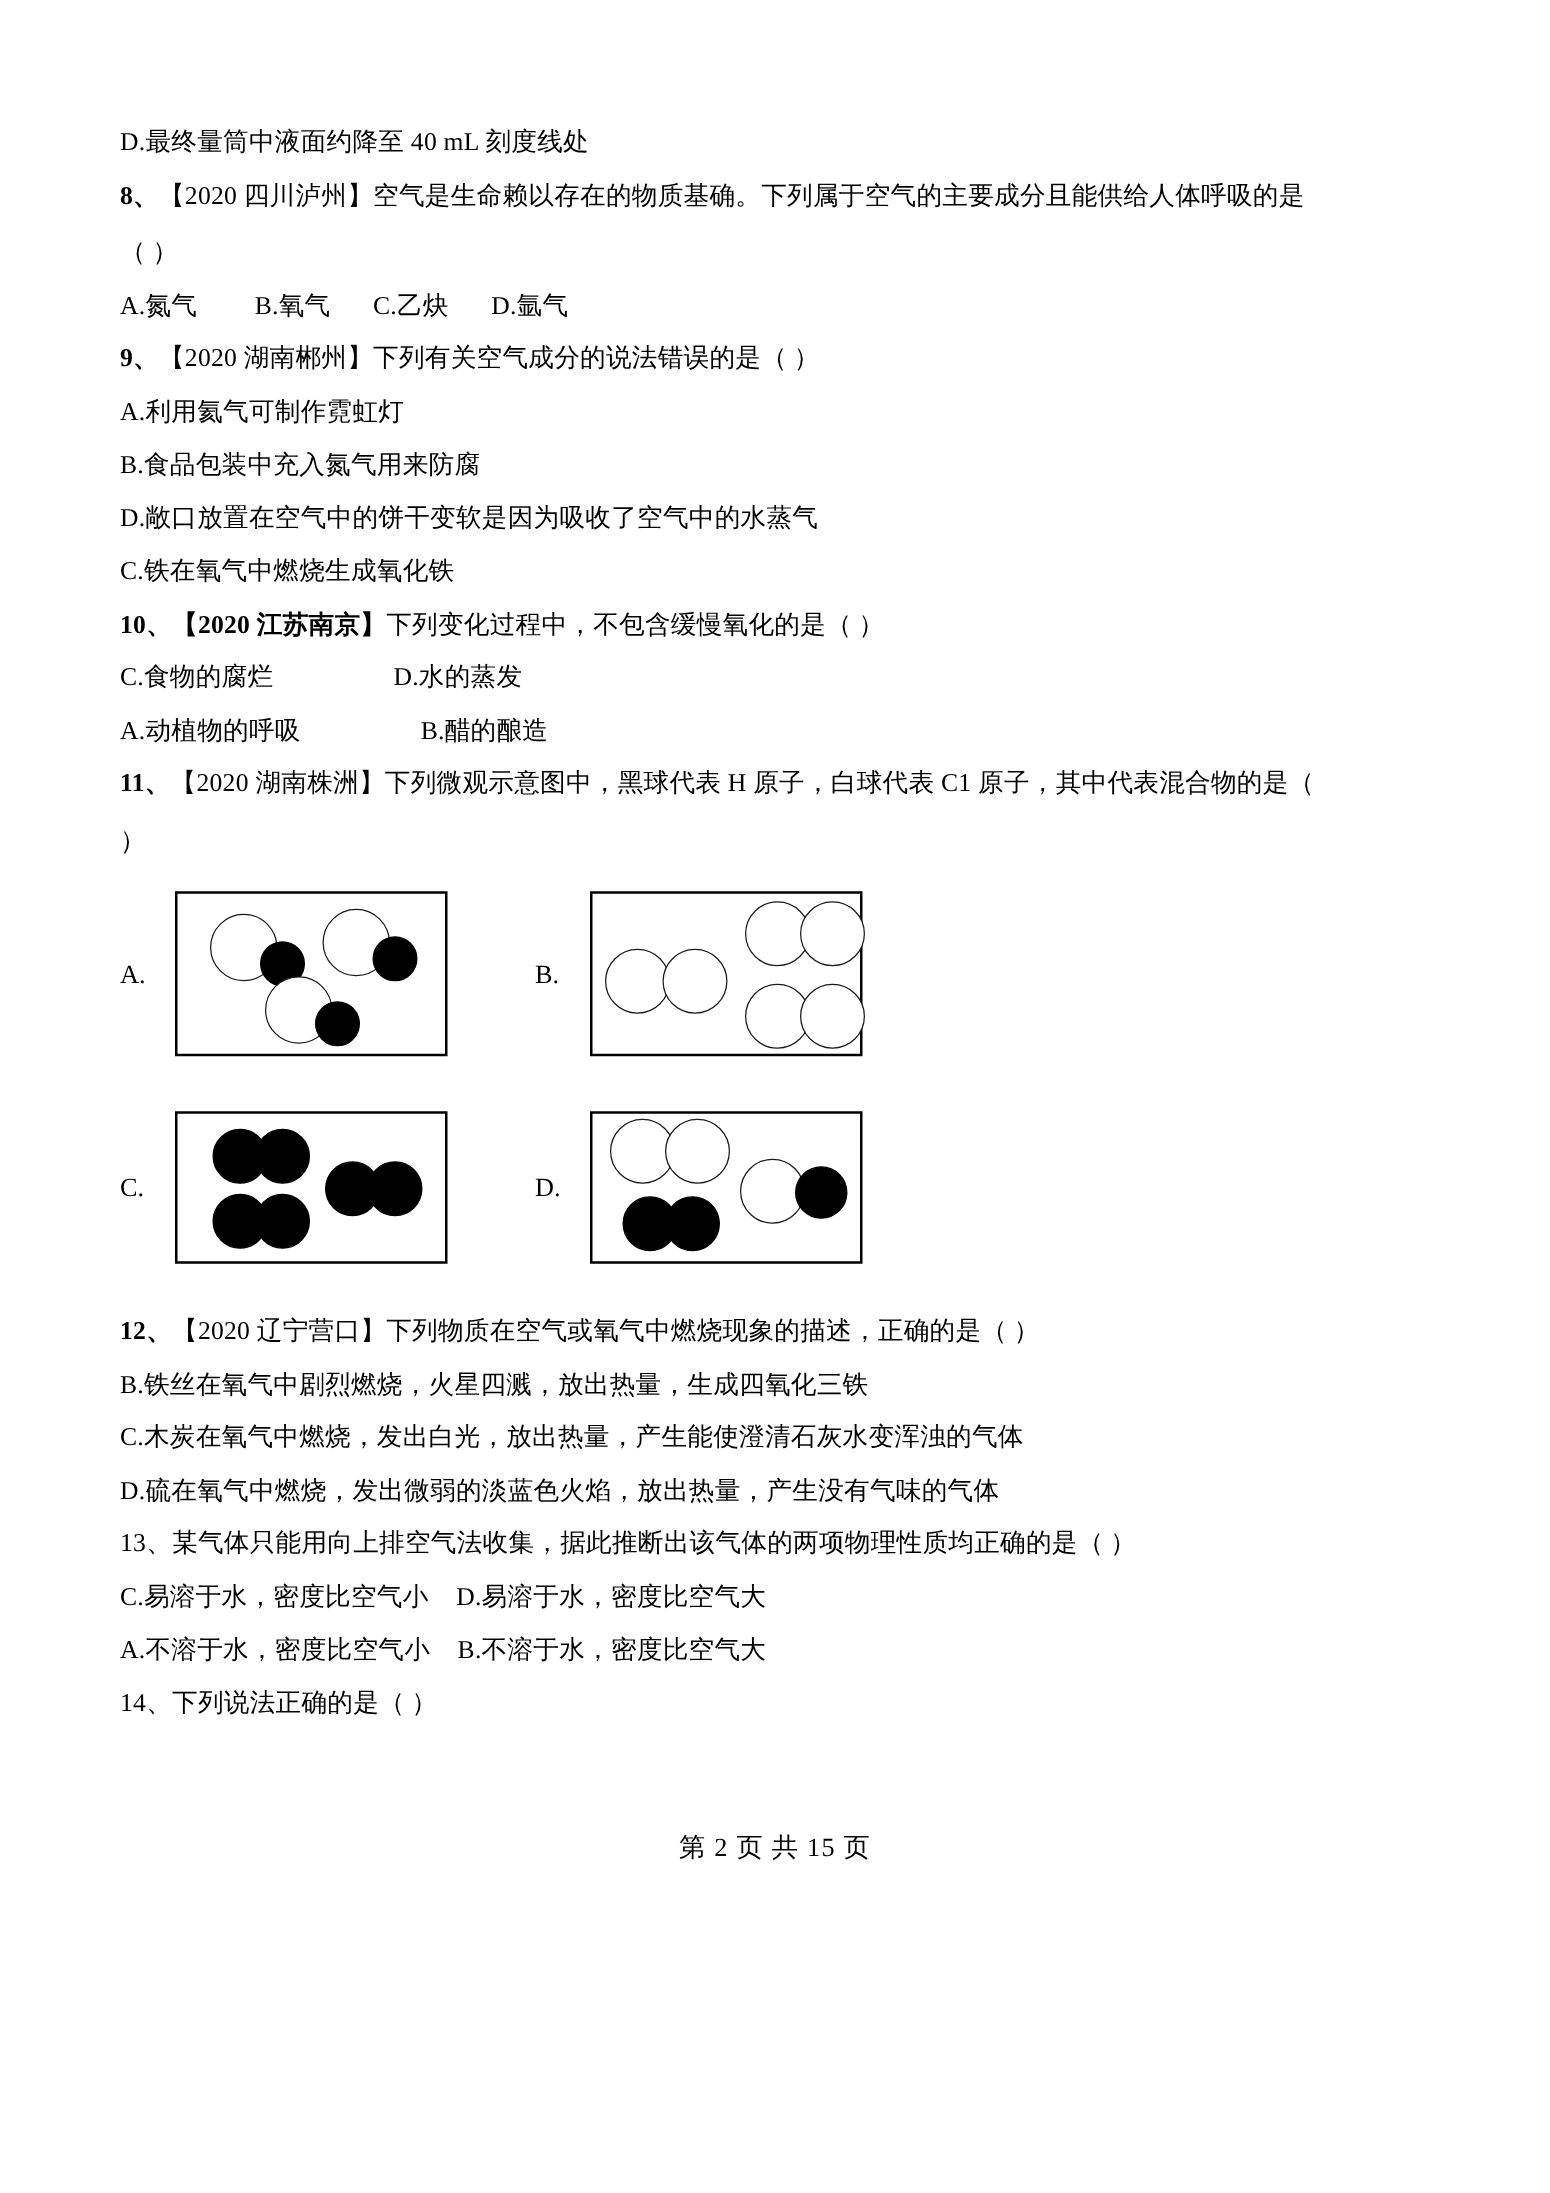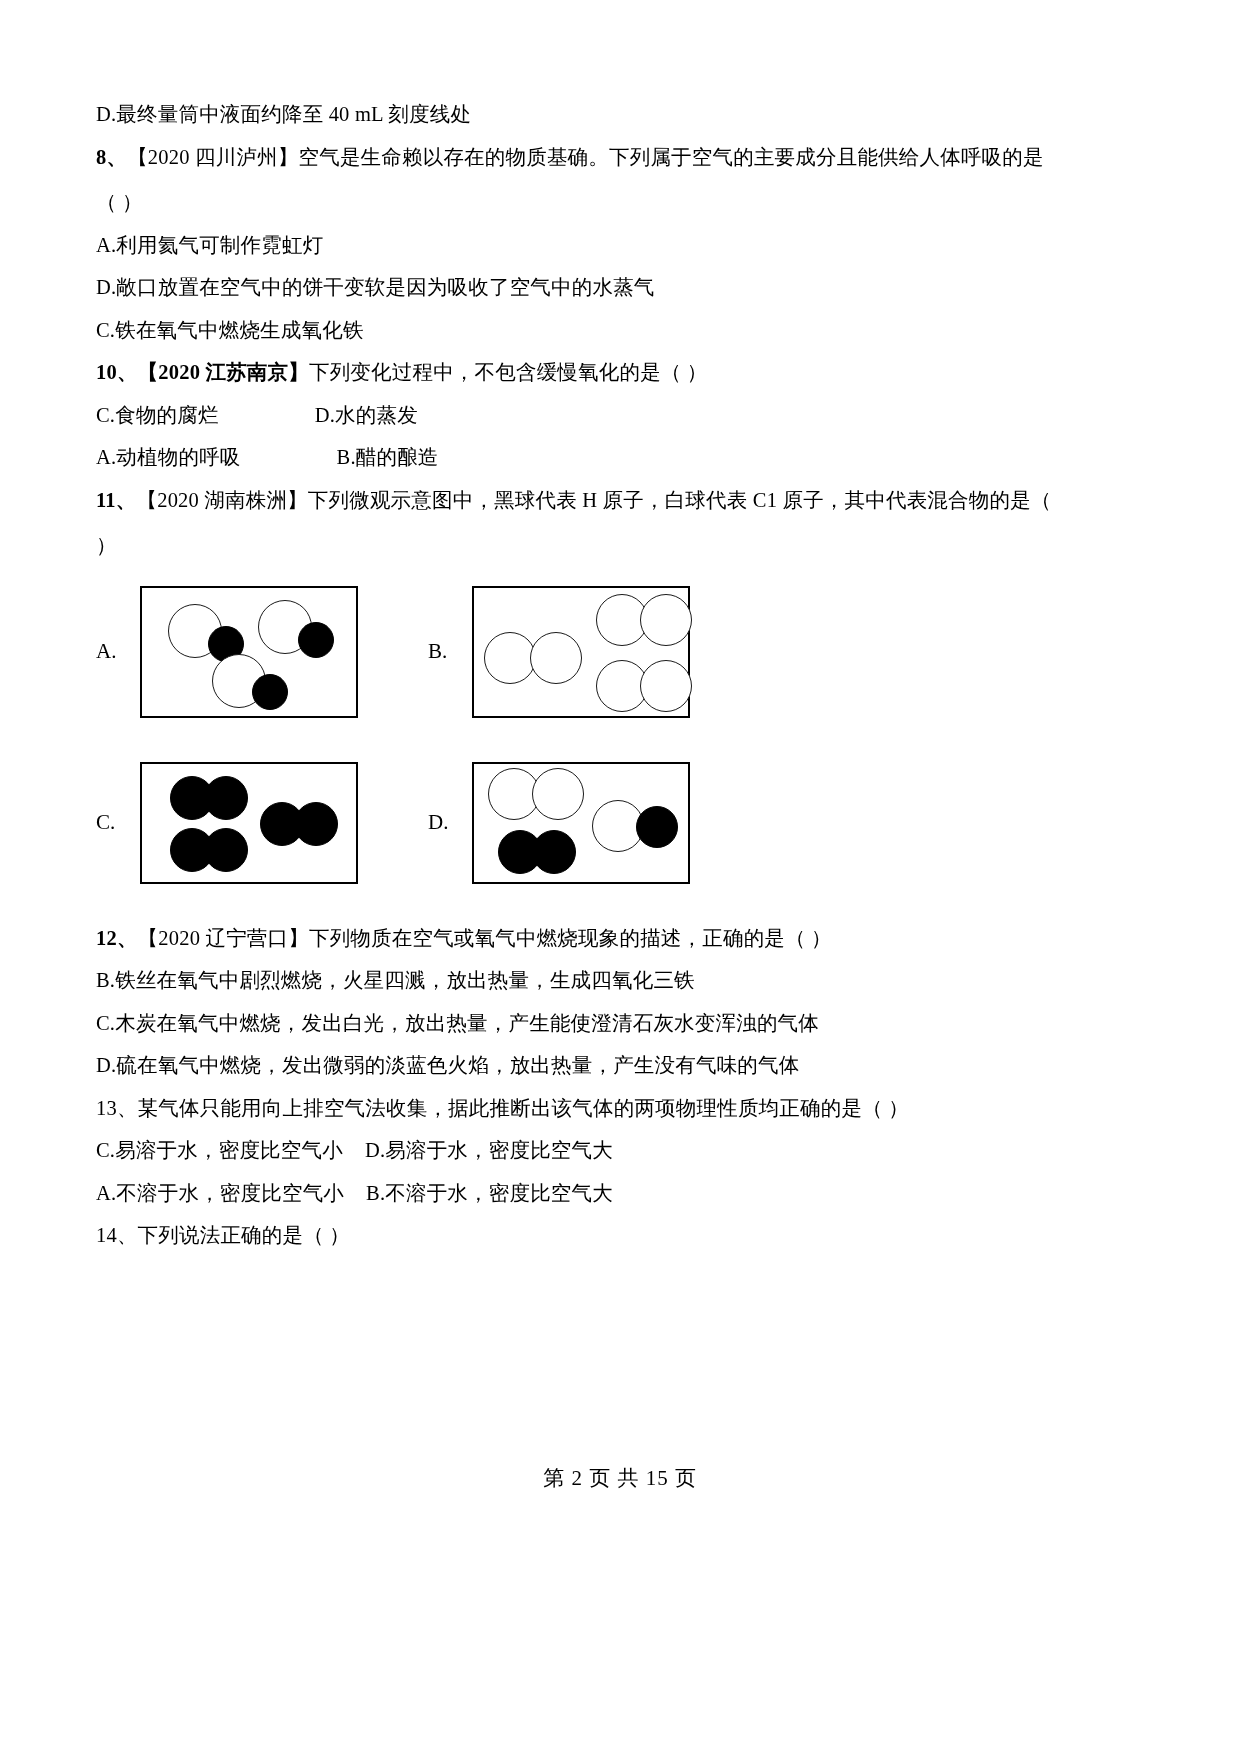--- a/index.html
+++ b/index.html
@@ -117,22 +117,25 @@
 </head>
 <body>
 
 <div class="page">
   <div class="content">
 
     <div class="line firstline">D.最终量筒中液面约降至 40 mL 刻度线处</div>
 
     <div class="line qline"><span class="qnum">8、</span><span>【2020 四川泸州】</span><span>空气是生命赖以存在的物质基确。下列属于空气的主要成分且能供给人体呼吸的是</span></div>
     <div class="line contline">（ ）</div>
-
+    <div class="line optline"><span>A.氮气</span><span class="opt-gap-lg"></span><span>B.氧气</span><span class="opt-gap-md"></span><span>C.乙炔</span><span class="opt-gap-md"></span><span>D.氩气</span></div>
+
+    <div class="line qline"><span class="qnum">9、</span><span>【2020 湖南郴州】</span><span>下列有关空气成分的说法错误的是（   ）</span></div>
     <div class="line optline">A.利用氦气可制作霓虹灯</div>
+    <div class="line optline">B.食品包装中充入氮气用来防腐</div>
     <div class="line optline">D.敞口放置在空气中的饼干变软是因为吸收了空气中的水蒸气</div>
     <div class="line optline">C.铁在氧气中燃烧生成氧化铁</div>
 
     <div class="line qline"><span class="qnum">10、</span><span class="qnum">【2020 江苏南京】</span><span>下列变化过程中，不包含缓慢氧化的是（   ）</span></div>
     <div class="line optline"><span>C.食物的腐烂</span><span class="opt-gap-xl"></span><span>D.水的蒸发</span></div>
     <div class="line optline"><span>A.动植物的呼吸</span><span class="opt-gap-xl"></span><span>B.醋的酿造</span></div>
 
     <div class="line qline"><span class="qnum">11、</span><span>【2020 湖南株洲】</span><span>下列微观示意图中，黑球代表 H 原子，白球代表 C1 原子，其中代表混合物的是（</span></div>
     <div class="line contline">）</div>
 

